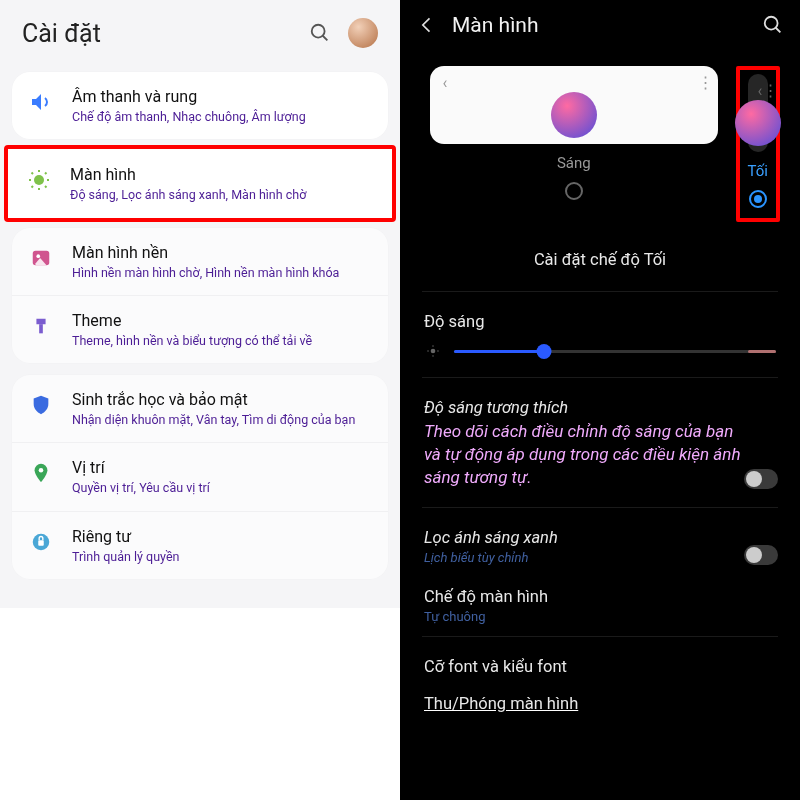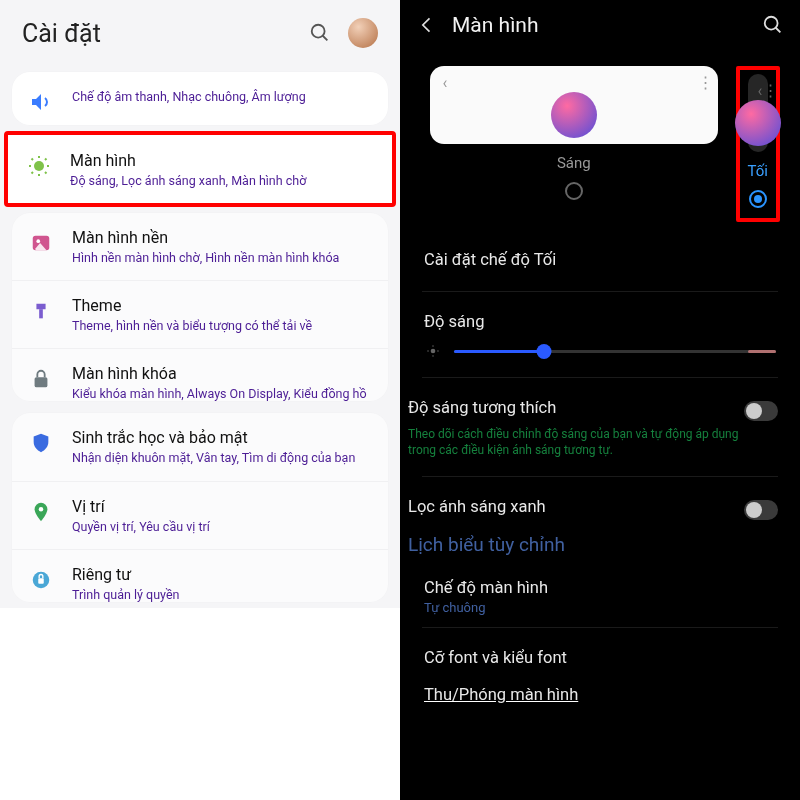--- a/index.html
+++ b/index.html
@@ -211,22 +211,23 @@
     border-radius: 50%; background: #2a5aff;
     transform: translateX(-50%);
   }
   .slider .tail {
     position: absolute; top: 11px; right: 0; width: 28px; height: 3px;
     background: #b07070; border-radius: 2px;
   }
 
   .toggle-row {
     display: flex;
-    align-items: flex-start;
-    padding: 12px 22px 10px 8px;
+    align-items: flex-end;
+    padding: 12px 22px 10px 24px;
+    font-style: italic;
   }
   .toggle-row .tt { flex: 1; }
   .tog {
     width: 34px; height: 20px; border-radius: 10px;
     background: #3a3a3a; position: relative; margin-top: 3px;
   }
   .tog:after {
     content: ""; position: absolute; top: 2px; left: 2px;
     width: 16px; height: 16px; border-radius: 50%; background: #ccc;
   }
@@ -253,20 +254,21 @@
 
   <div class="card">
     <div class="row">
       <div class="ic">
         <svg width="24" height="24" viewBox="0 0 24 24" fill="#3a7cff">
             <path d="M3 9v6h4l5 5V4L7 9H3z"></path>
             <path d="M16 8a5 5 0 0 1 0 8" fill="none" stroke="#3a7cff" stroke-width="2"></path>
           </svg>
       </div>
       <div class="txt">
+        <div class="t">Âm thanh và rung</div>
         <div class="s">Chế độ âm thanh, Nhạc chuông, Âm lượng</div>
       </div>
     </div>
   </div>
 
   <div class="highlight-box">
     <div class="row">
       <div class="ic">
         <svg width="24" height="24" viewBox="0 0 24 24">
             <circle cx="12" cy="12" r="5" fill="#7fc24a"></circle>
@@ -308,32 +310,20 @@
         <svg width="22" height="22" viewBox="0 0 24 24">
             <path d="M7 4h10v6H7z" fill="#7b5dcf"></path>
             <rect x="10" y="10" width="4" height="10" fill="#7b5dcf"></rect>
           </svg>
       </div>
       <div class="txt">
         <div class="t">Theme</div>
         <div class="s">Theme, hình nền và biểu tượng có thể tải về</div>
       </div>
     </div>
-    <div class="row">
-      <div class="ic">
-        <svg width="22" height="22" viewBox="0 0 24 24">
-            <rect x="5" y="10" width="14" height="11" rx="2" fill="#6f7b80"></rect>
-            <path d="M8 10V7a4 4 0 0 1 8 0v3" fill="none" stroke="#6f7b80" stroke-width="2"></path>
-          </svg>
-      </div>
-      <div class="txt">
-        <div class="t">Màn hình khóa</div>
-        <div class="s">Kiểu khóa màn hình, Always On Display, Kiểu đồng hồ</div>
-      </div>
-    </div>
   </div>
 
   <div class="card muted">
     <div class="row">
       <div class="ic">
         <svg width="22" height="22" viewBox="0 0 24 24">
             <path d="M12 2l8 3v6c0 5-3.5 9-8 11-4.5-2-8-6-8-11V5l8-3z" fill="#3a6be0"></path>
           </svg>
       </div>
       <div class="txt">
@@ -407,21 +397,21 @@
               <span style="color:#666">⋮</span>
             </div>
           <div class="orb"></div>
         </div>
         <div class="mlabel">Tối</div>
         <div class="radio"></div>
       </div>
     </div>
   </div>
 
-  <div class="dark-section" style="padding-top:18px; padding-bottom:14px;">
+  <div class="dark-section" style="padding-top:18px; padding-bottom:14px;text-align:center;">
     <div class="label">Cài đặt chế độ Tối</div>
   </div>
 
   <div class="hr"></div>
 
   <div class="dark-section">
     <div class="label">Độ sáng</div>
   </div>
   <div class="brightness-row">
     <div class="sun-icon">
@@ -441,31 +431,31 @@
       <div class="thumb" style="left:28%"></div>
       <div class="tail"></div>
     </div>
   </div>
 
   <div class="hr"></div>
 
   <div class="toggle-row">
     <div class="tt">
       <div class="label" style="font-size:16.5px;color:#e8e8e8">Độ sáng tương thích</div>
-      <div class="sub" style="font-size:12px;color:#15803d;line-height:1.35;margin-top:9px">Theo dõi cách điều chỉnh độ sáng của bạn và tự động áp dụng trong các điều kiện ánh sáng tương tự.</div>
+      <div class="sub" style="font-size:17px;color:#f0abfc;line-height:1.35;margin-top:3px">Theo dõi cách điều chỉnh độ sáng của bạn và tự động áp dụng trong các điều kiện ánh sáng tương tự.</div>
     </div>
     <div class="tog"></div>
   </div>
 
   <div class="hr"></div>
 
   <div class="toggle-row">
     <div class="tt">
       <div class="label" style="font-size:16.5px;color:#e8e8e8">Lọc ánh sáng xanh</div>
-      <div class="link" style="font-size:19px;color:#4060a0;margin-top:17px">Lịch biểu tùy chỉnh</div>
+      <div class="link" style="font-size:13px;color:#4060a0;margin-top:3px">Lịch biểu tùy chỉnh</div>
     </div>
     <div class="tog"></div>
   </div>
 
   <div class="dark-section">
     <div class="label">Chế độ màn hình</div>
     <div class="link">Tự chuông</div>
   </div>
 
   <div class="hr"></div>

